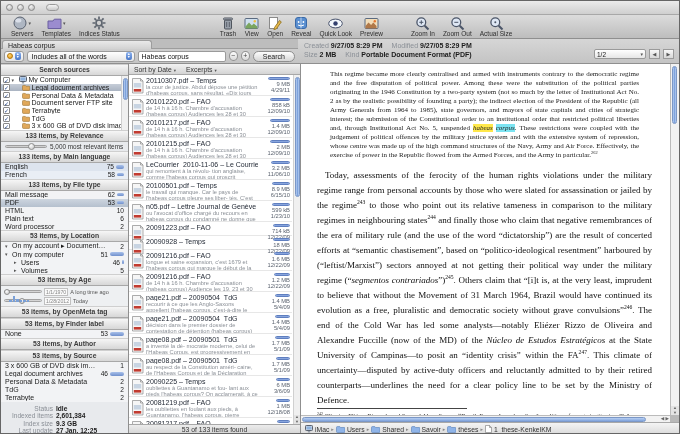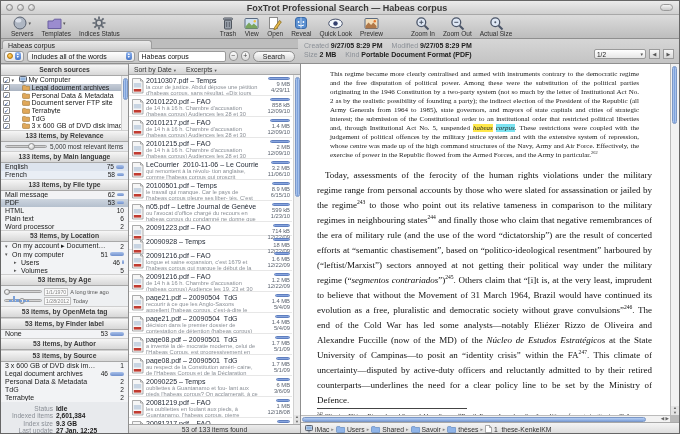--- a/index.html
+++ b/index.html
@@ -174,21 +174,20 @@
 <body>
 
 <div class="window">
 
   <div class="titlebar">
     <div class="traffic">
       <span class="tl"></span>
       <span class="tl"></span>
       <span class="tl"></span>
     </div>
-    <div class="win-title">FoxTrot Professional Search — Habeas corpus</div>
     <div class="lozenge"></div>
   </div>
 
   <div class="toolbar">
       <div class="tb-item">
         <div class="tb-ico">
           <span class="mini-ico">
             <svg width="14" height="14">
               <circle cx="7" cy="7" r="6" fill="#aeb6c2" stroke="#5a6270"></circle>
               <ellipse cx="5.4" cy="4.6" rx="3" ry="2" fill="#e5eaf2" opacity=".8"></ellipse>

